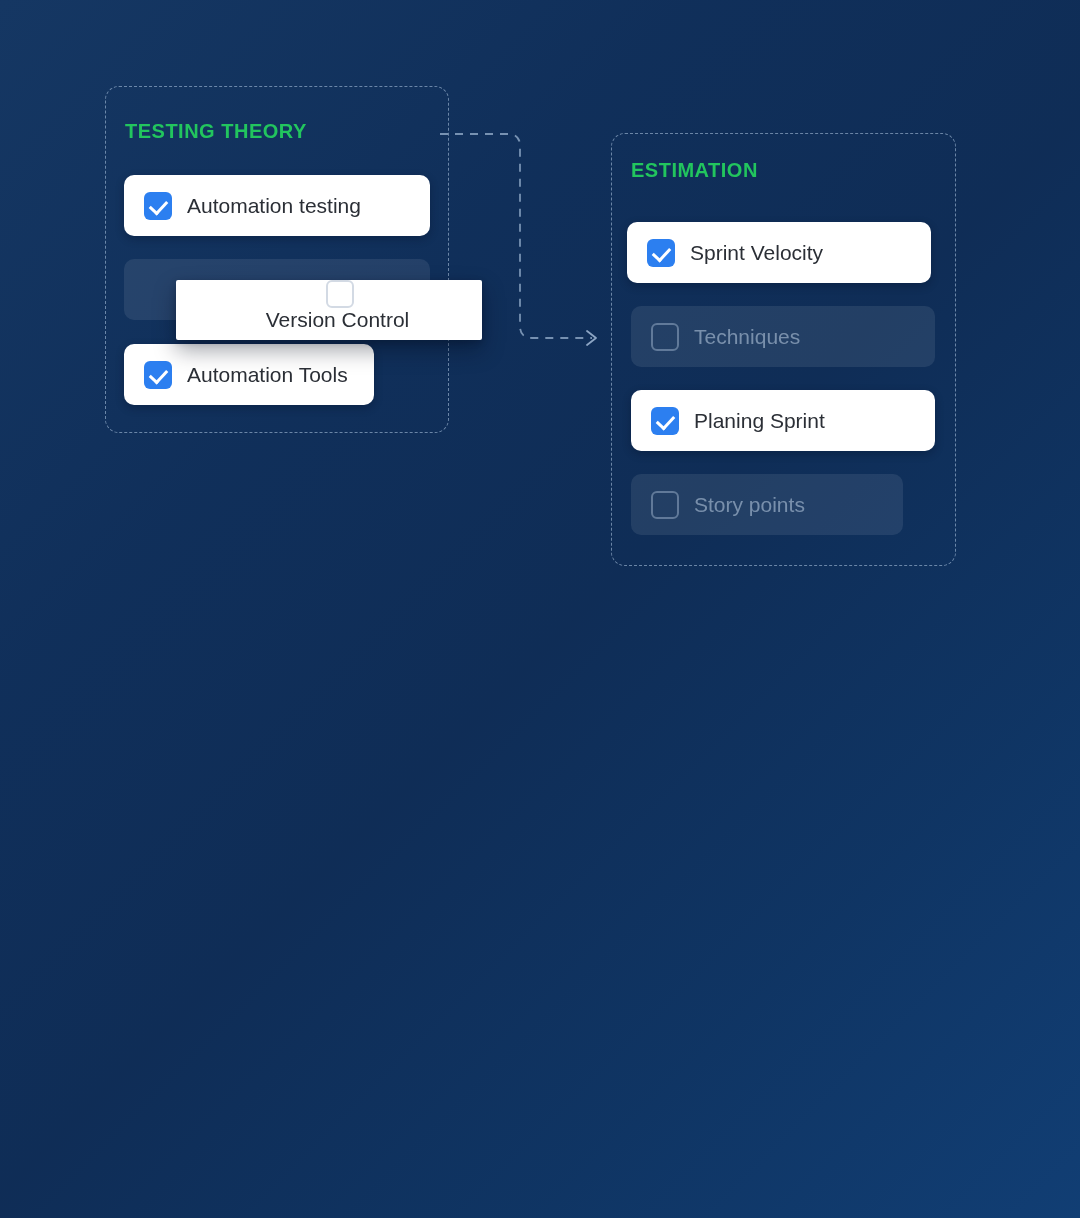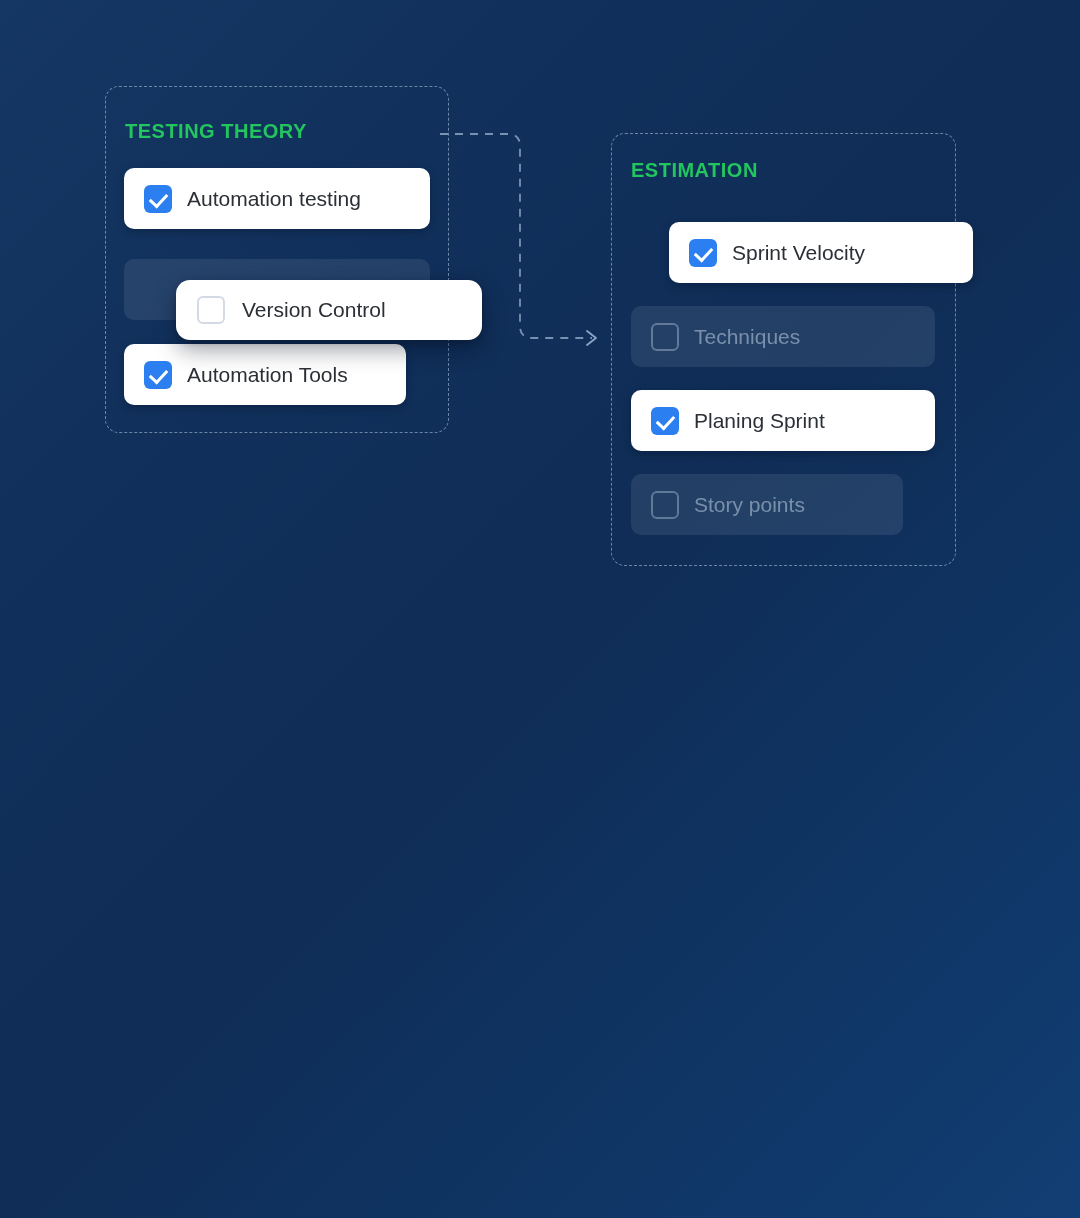--- a/index.html
+++ b/index.html
@@ -137,40 +137,41 @@
 
   .row-label {
     margin-left: 15px;
     font-size: 21px;
     white-space: nowrap;
   }
   .row.active .row-label { color: #2b2f36; }
   .row.disabled .row-label { color: rgba(199,216,235,0.52); }
 
   
-  #row-automation-testing { left: 124px; top: 168px; width: 306px; }
+  #row-automation-testing { left: 124px; top: 175px; width: 306px; }
   #row-slot-empty        { left: 124px; top: 259px; width: 306px; }
-  #row-automation-tools  { left: 124px; top: 344px; width: 282px; }
+  #row-automation-tools  { left: 124px; top: 344px; width: 250px; }
 
   
   #row-version-control {
     left: 176px;
     top: 280px;
     width: 306px;
     height: 60px;
     background: #ffffff;
-    border-radius: 14px;
+    border-radius: 2px;
     box-shadow: 0 10px 22px rgba(3,10,26,0.38), 0 2px 6px rgba(3,10,26,0.22);
     z-index: 30;
+    flex-direction: column;
   }
   #row-version-control .row-checkbox { margin-left: 21px; }
   #row-version-control .row-label { margin-left: 17px; color: #2b2f36; }
 
   
-  #row-sprint-velocity { left: 669px; top: 222px; width: 304px; align-items: center; }
+  #row-sprint-velocity { left: 627px; top: 222px; width: 304px; align-items: center; }
   #row-techniques      { left: 631px; top: 306px; width: 304px; }
   #row-planing-pocker  { left: 631px; top: 390px; width: 304px; }
   #row-story-points    { left: 631px; top: 474px; width: 272px; }
 
   
   #connector-arrow {
     position: absolute;
     left: 440px;
     top: 120px;
     width: 180px;

